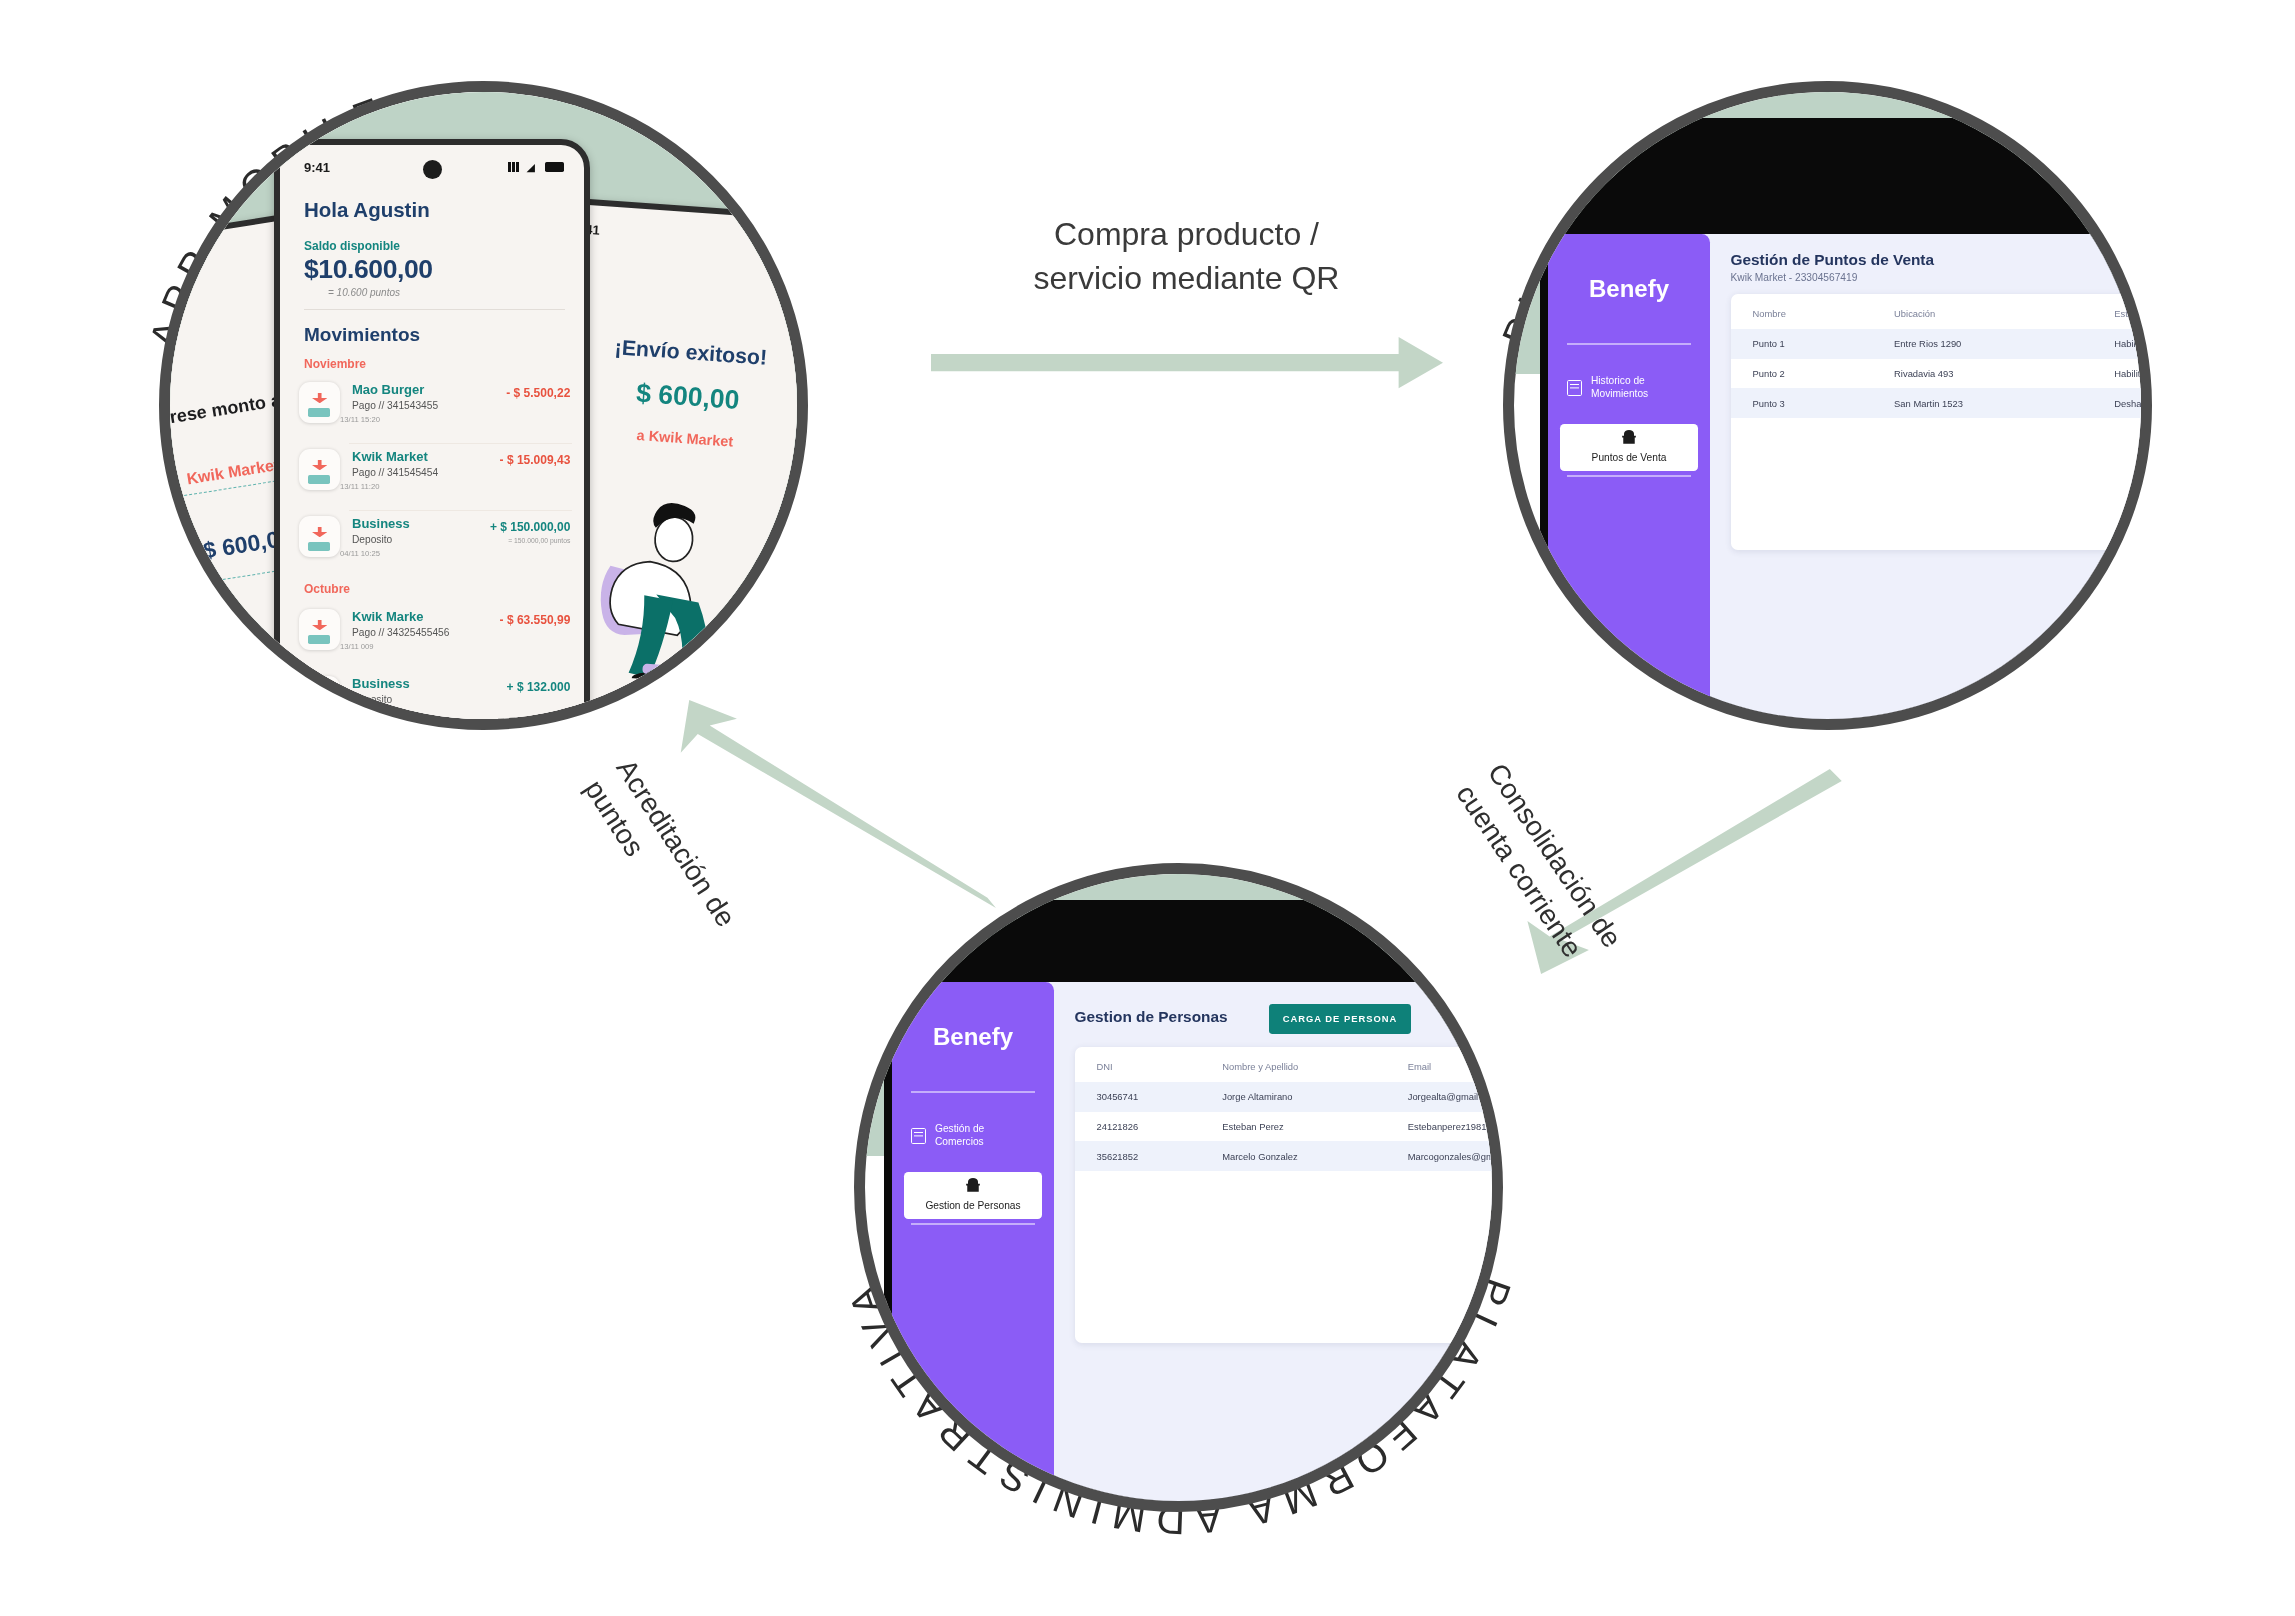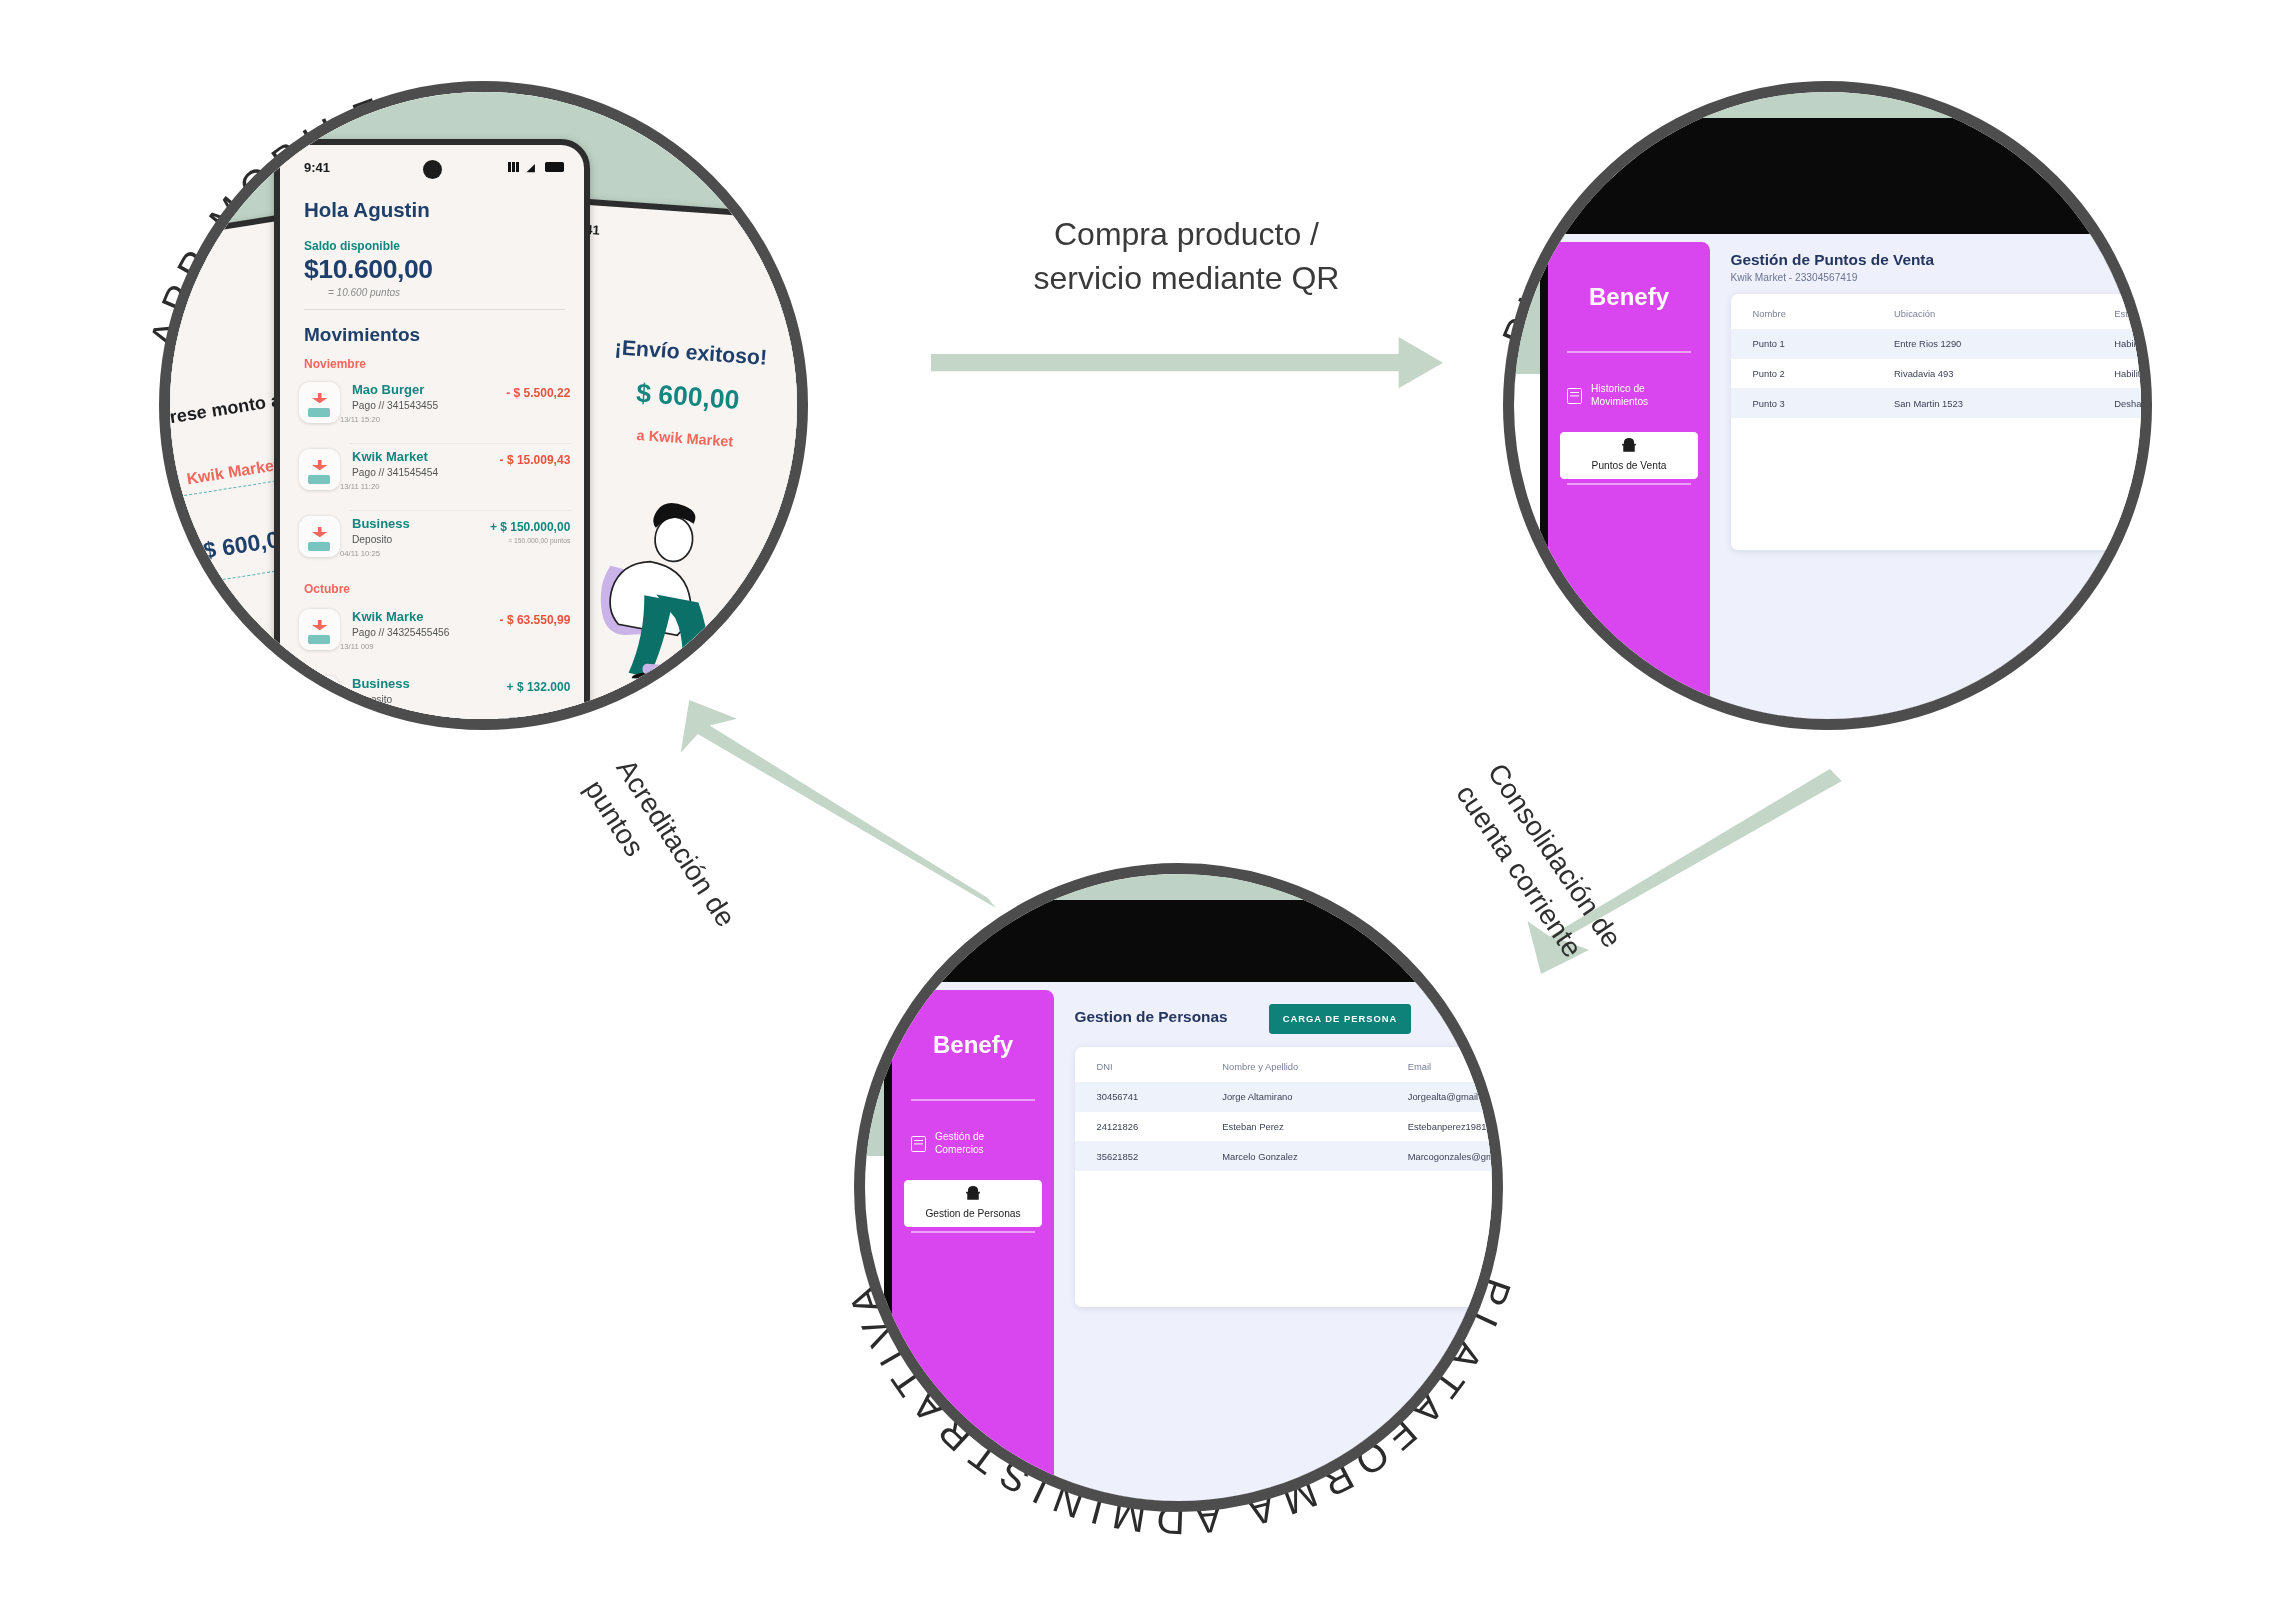--- a/index.html
+++ b/index.html
@@ -105,21 +105,21 @@
   .r-to{position:absolute;left:0;right:0;top:218px;text-align:center;
         font-size:14.5px;font-weight:700;color:#f1675b;}
 
   
   #c-comercio{left:1503px;top:81px;width:649px;height:649px;}
   #c-admin{left:854px;top:863px;width:649px;height:649px;}
   .dk-green{position:absolute;left:0;top:0;width:100%;height:282px;
             background:#bed3c6;}
   .dk-frame{position:absolute;background:#0a0a0a;border-radius:5.1px;}
   .dk-screen{position:absolute;background:#eef0fb;overflow:hidden;}
-  .side{position:absolute;left:0;top:8px;bottom:0;width:162px;background:#d946ef;
+  .side{position:absolute;left:0;top:0;bottom:0;width:162px;background:#8b5cf6;
         border-radius:8.5px 8.5px 0 0;}
   .side .brand{position:absolute;left:0;right:0;top:41px;text-align:center;
                color:#fff;font-size:24px;font-weight:700;}
   .side .hr{position:absolute;left:19px;right:19px;height:1.7px;
             background:rgba(255,255,255,.5);}
   .nav{position:absolute;left:12px;right:12px;display:flex;align-items:center;
        gap:8.5px;padding:6px 6.8px;box-sizing:border-box;}
   .nav .lbl{font-size:10.2px;color:#ffffff;line-height:1.25;}
   .nav.active{background:#ffffff;border-radius:4.3px;flex-direction:column;}
   .nav.active .lbl{color:#1c1c1c;}
@@ -368,21 +368,21 @@
           <span class="ico-store2"></span>
         </span>
         <span class="lbl" style="white-space: pre-line;">Gestion de Personas</span>
       </div>
       <div class="hr" style="top:241px;"></div>
     </div>
 
     <div class="main">
       <div class="pg-title" style="top:26px;">Gestion de Personas</div>
       <button class="cta" style="left:215px;top:22px;">CARGA DE PERSONA</button>
-      <div class="card" style="top:65px;height:260px;">
+      <div class="card" style="top:65px;height:296px;">
         <table>
           <thead>
               <tr>
             <th>DNI</th>
             <th>Nombre y Apellido</th>
             <th>Email</th>
           </tr>
             </thead>
           <tbody>
             <tr>

